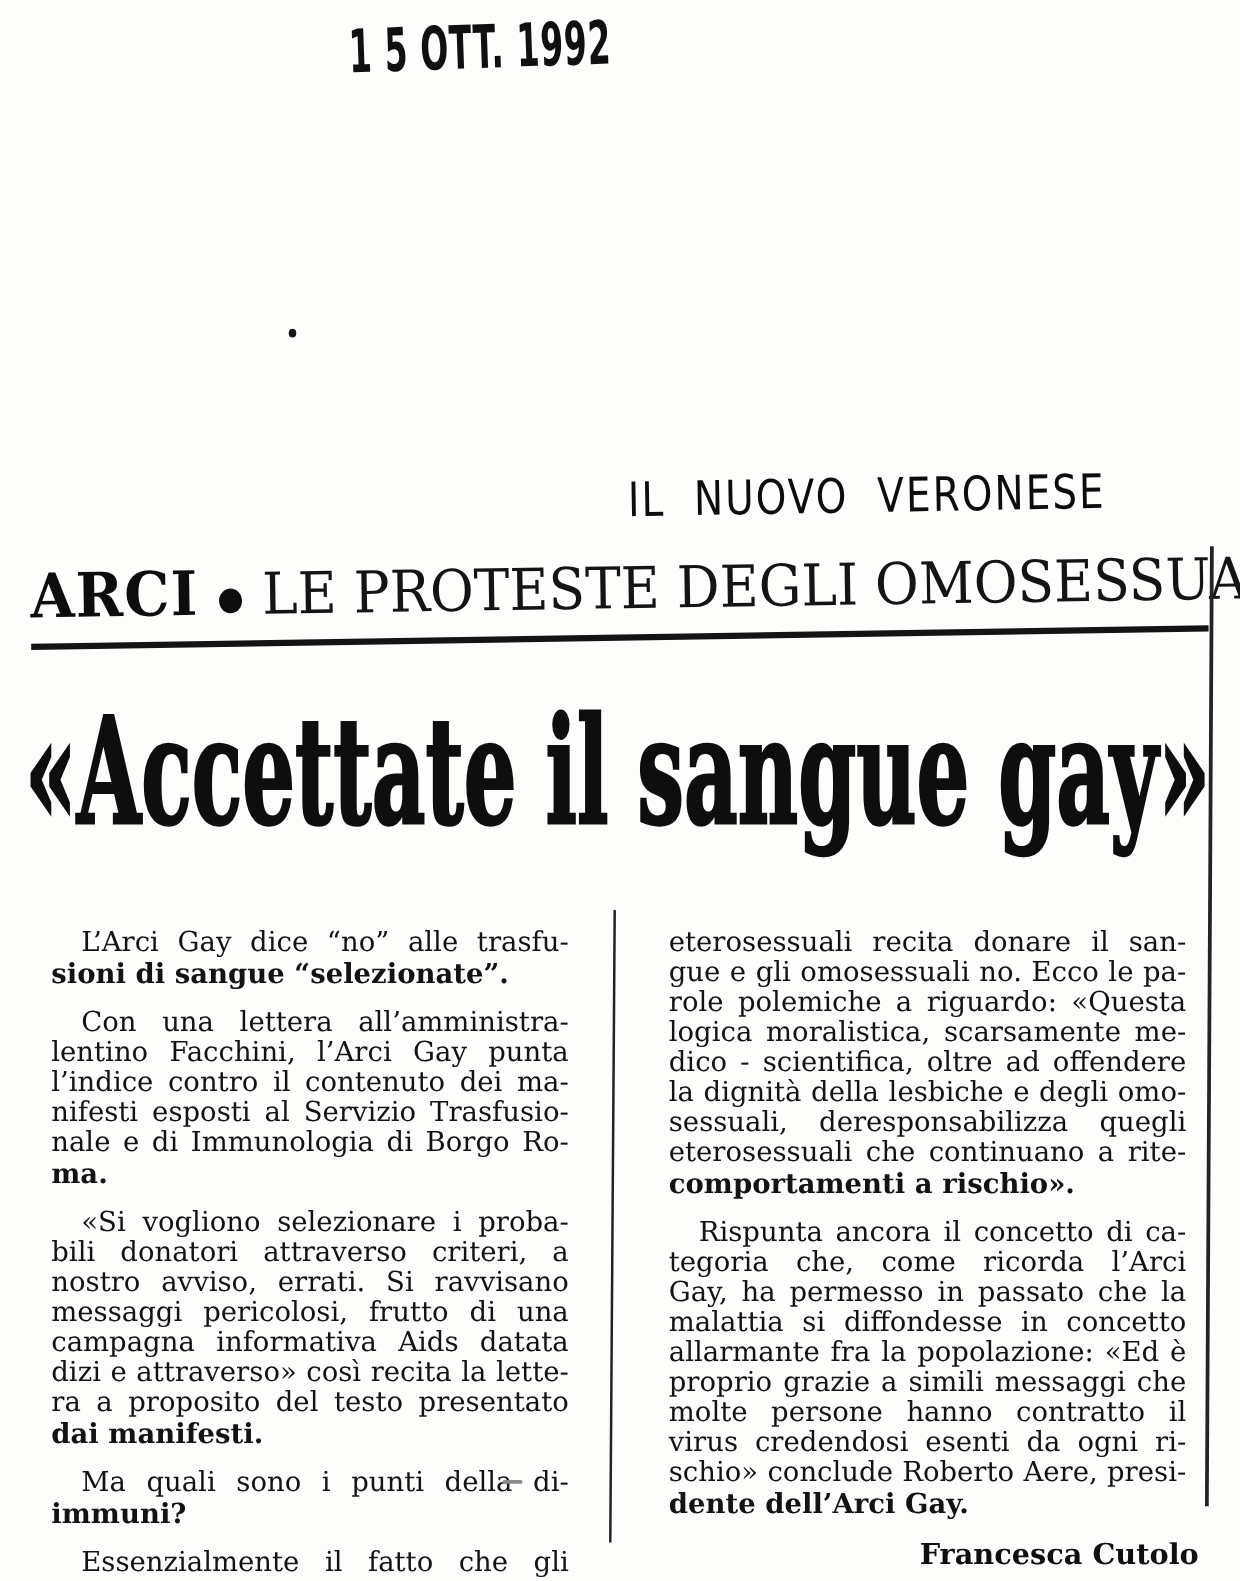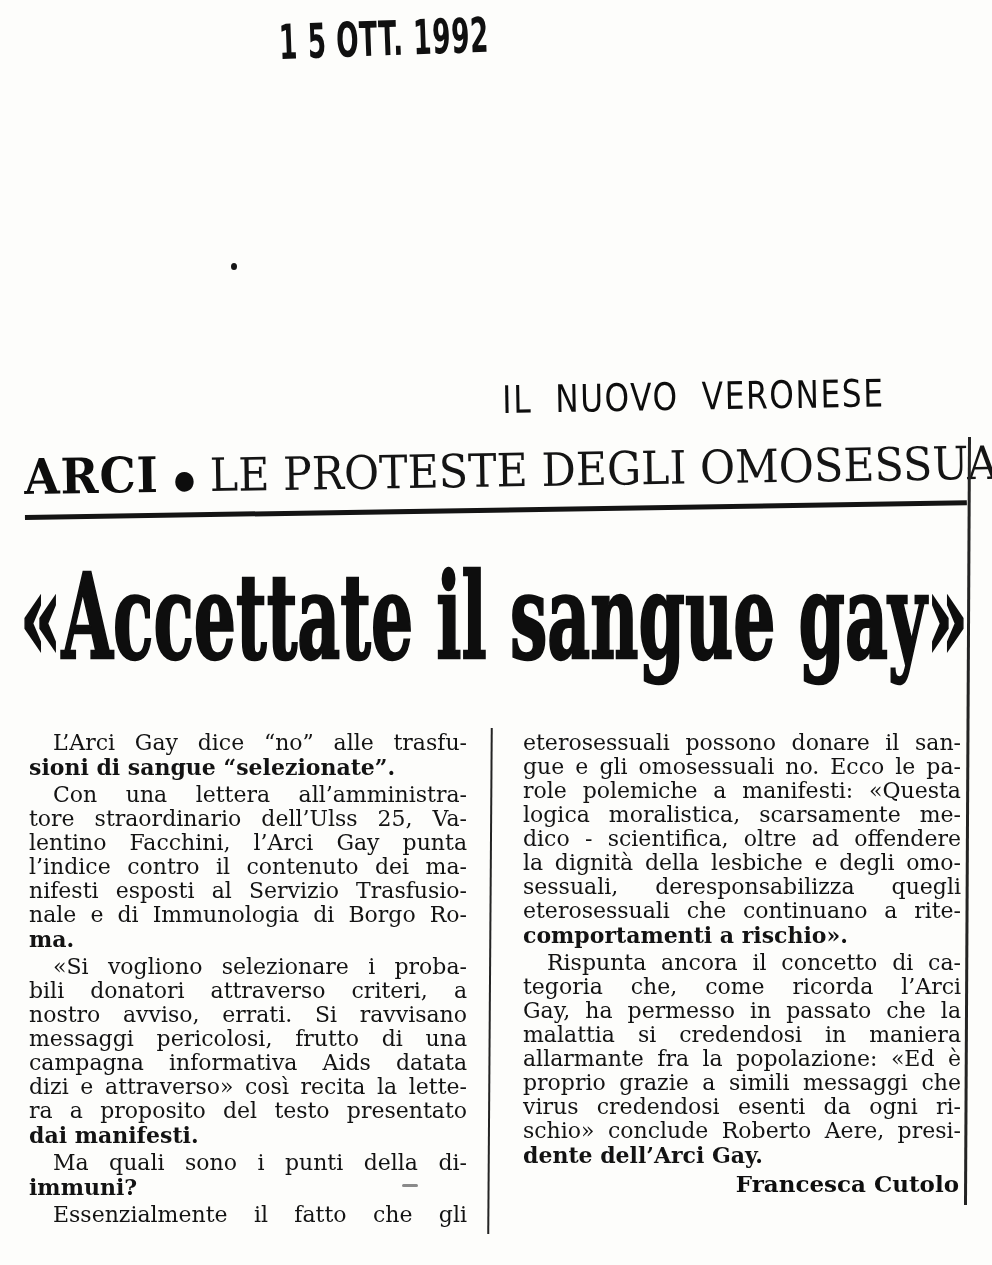--- a/index.html
+++ b/index.html
@@ -50,21 +50,21 @@
 
   
   .headline-svg { position:absolute; left:18px; top:546px; }
 
   
   .cols {
     position:absolute; left:25px; top:727px; width:940px;
     display:flex; justify-content:space-between;
   }
   .col { width:446px; }
-  .para { margin:4px; }
+  .para { margin:16px; }
   .line {
     font-size:22px; line-height:24px; color:#131313;
     text-align:justify; text-align-last:justify;
   }
   .line.first { text-indent:24px; }
   .line.last { text-align-last:left;font-weight:bold; }
   .byline {
     font-weight:bold; font-size:23px; line-height:26px;
     text-align:right; padding-right:6px; margin-top:0; color:#0f0f0f;
   }
@@ -98,21 +98,20 @@
   </svg>
 
   <div class="cols">
     <div class="col">
         <div class="para">
           <div class="line first">L’Arci Gay dice “no” alle trasfu-</div>
           <div class="line last">sioni di sangue “selezionate”.</div>
         </div>
         <div class="para">
           <div class="line first">Con una lettera all’amministra-</div>
-          <div class="line">tore straordinario dell’Ulss 25, Va-</div>
           <div class="line">lentino Facchini, l’Arci Gay punta</div>
           <div class="line">l’indice contro il contenuto dei ma-</div>
           <div class="line">nifesti esposti al Servizio Trasfusio-</div>
           <div class="line">nale e di Immunologia di Borgo Ro-</div>
           <div class="line last">ma.</div>
         </div>
         <div class="para">
           <div class="line first">«Si vogliono selezionare i proba-</div>
           <div class="line">bili donatori attraverso criteri, a</div>
           <div class="line">nostro avviso, errati. Si ravvisano</div>
@@ -125,37 +124,38 @@
         <div class="para">
           <div class="line first">Ma quali sono i punti della di-</div>
           <div class="line last">immuni?</div>
         </div>
         <div class="para">
           <div class="line first">Essenzialmente il fatto che gli</div>
         </div>
       </div>
     <div class="col">
     <div class="para">
-          <div class="line">eterosessuali possono donare il san-</div>
+          <div class="line">eterosessuali recita donare il san-</div>
           <div class="line">gue e gli omosessuali no. Ecco le pa-</div>
-          <div class="line">role polemiche a manifesti: «Questa</div>
+          <div class="line">role polemiche a riguardo: «Questa</div>
           <div class="line">logica moralistica, scarsamente me-</div>
           <div class="line">dico - scientifica, oltre ad offendere</div>
           <div class="line">la dignità della lesbiche e degli omo-</div>
           <div class="line">sessuali, deresponsabilizza quegli</div>
           <div class="line">eterosessuali che continuano a rite-</div>
           <div class="line last">comportamenti a rischio».</div>
         </div>
         <div class="para">
           <div class="line first">Rispunta ancora il concetto di ca-</div>
           <div class="line">tegoria che, come ricorda l’Arci</div>
           <div class="line">Gay, ha permesso in passato che la</div>
-          <div class="line">malattia si credendosi in maniera</div>
+          <div class="line">malattia si diffondesse in concetto</div>
           <div class="line">allarmante fra la popolazione: «Ed è</div>
           <div class="line">proprio grazie a simili messaggi che</div>
+          <div class="line">molte persone hanno contratto il</div>
           <div class="line">virus credendosi esenti da ogni ri-</div>
           <div class="line">schio» conclude Roberto Aere, presi-</div>
           <div class="line last">dente dell’Arci Gay.</div>
         </div>
         <div class="byline">Francesca Cutolo</div>
       </div>
   </div>
 
   <div class="vrule vrule-mid"></div>
   <div class="vrule vrule-right"></div>

